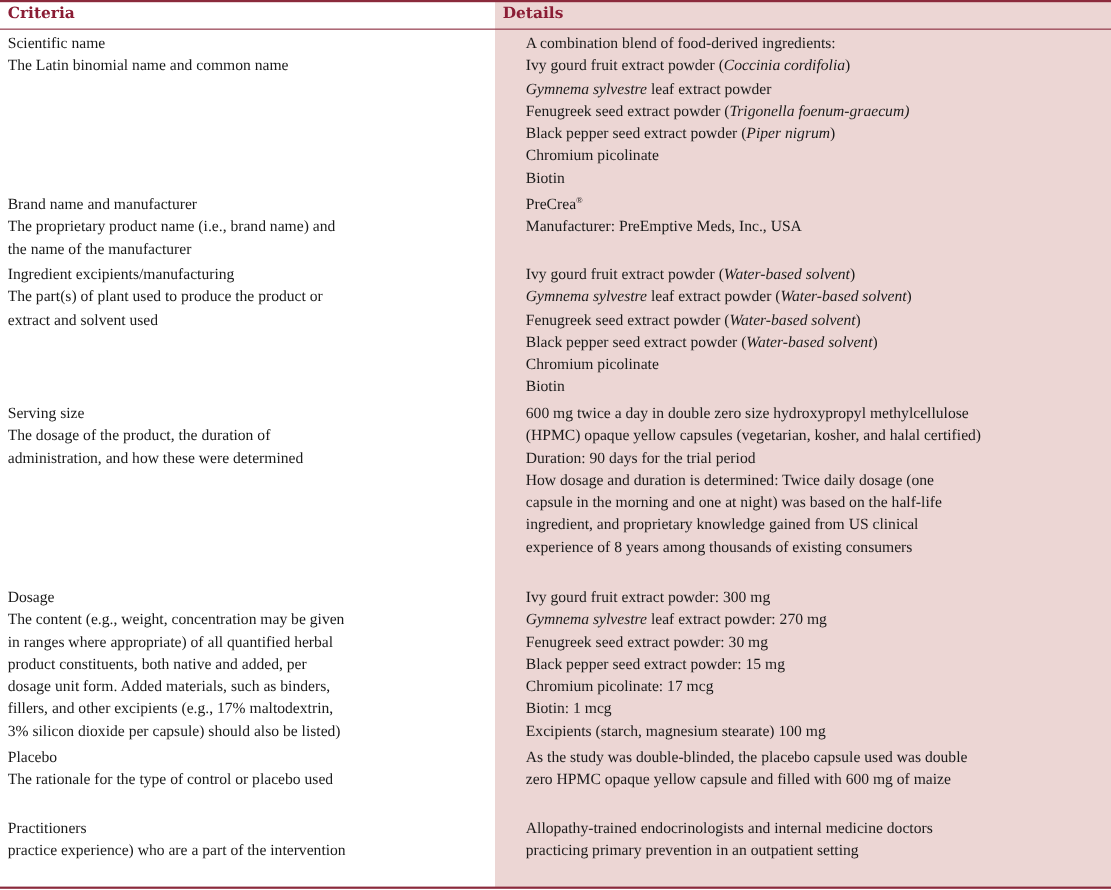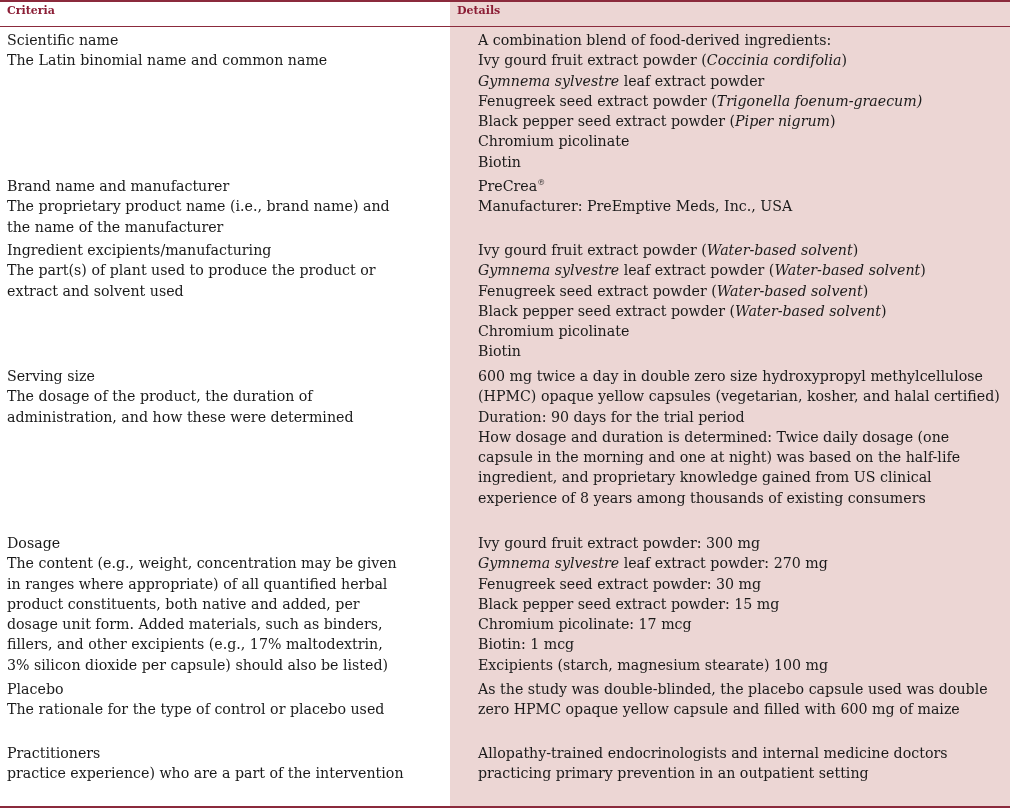--- a/index.html
+++ b/index.html
@@ -9,29 +9,29 @@
     font-family: "DejaVu Serif", serif; font-size: 14.2px; color: #1a1a1a;
   }
   .details-bg {
     position: absolute; left: 450px; top: 0; width: 560px; height: 807px;
     background: #ecd6d4;
   }
   .rule-top { position: absolute; left: 0; top: 0; width: 1010px; height: 2px; background: #8b2a3c; }
   .rule-head { position: absolute; left: 0; top: 26px; width: 1010px; height: 1px; background: #8b2a3c; }
   .rule-bottom { position: absolute; left: 0; top: 806px; width: 1010px; height: 2px; background: #8b2a3c; }
   .head {
-    position: absolute; top: 4px; font-weight: bold; color: #8b1d35; font-size: 11px;
+    position: absolute; top: 4px; font-weight: bold; color: #8b1d35; font-size: 14px;
     font-family: "DejaVu Serif", serif;
   }
   .h-crit { left: 7px; }
   .h-det { left: 457px; }
   .row { position: absolute; left: 0; width: 1010px; }
   .cell-c { position: absolute; left: 7px; width: 430px; }
   .cell-d { position: absolute; left: 478px; width: 548px; }
-  .line { height: 20.3px; line-height: 20.3px; white-space: nowrap; }
+  .line { height: 20.3px; line-height: 20.3px; white-space: nowrap; font-family: Liberation Serif, serif; }
   .it { font-style: italic; }
   sup { font-size: 8px; line-height: 0; vertical-align: super; }
 </style>
 </head>
 <body>
 
 <div class="tbl">
   <div class="details-bg"></div>
   <div class="rule-top"></div>
   <div class="head h-crit">Criteria</div>

